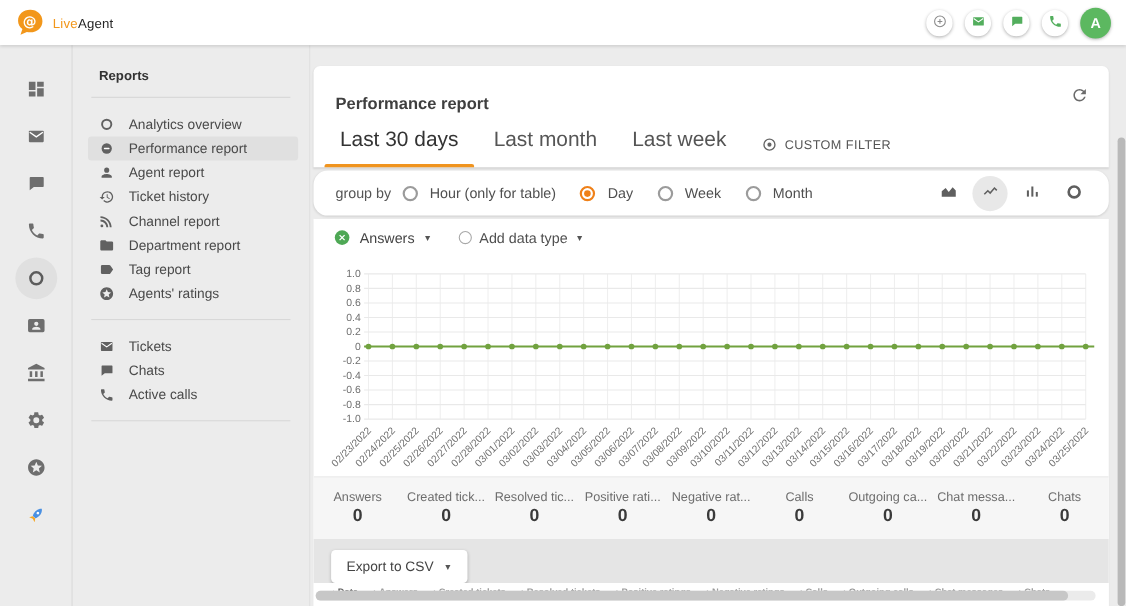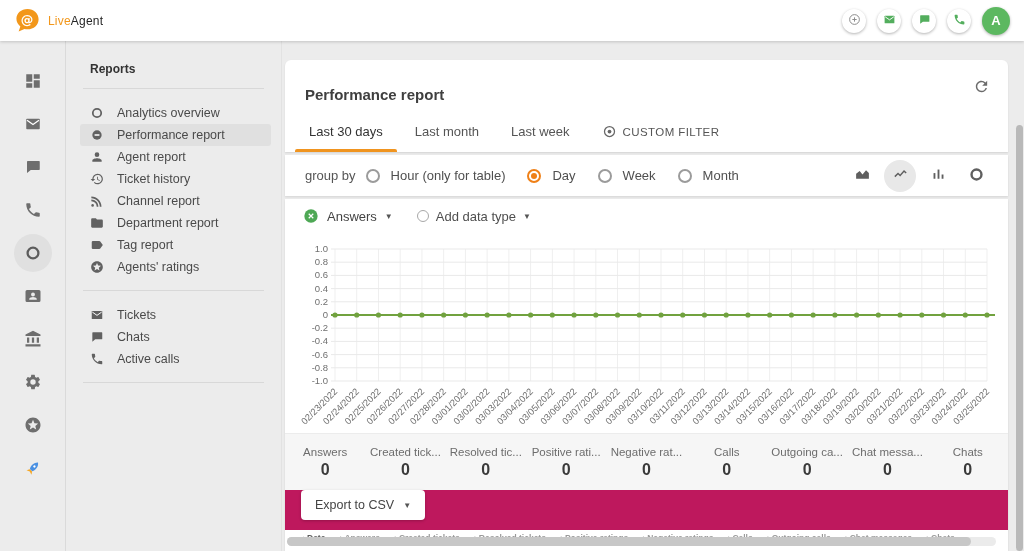--- a/index.html
+++ b/index.html
@@ -39,29 +39,29 @@
   .menu-divider{height:1px;background:#d8d8d8;margin:12px 17px 13px 17px;}
   .menu-item{display:flex;align-items:flex-end;gap:13px;margin:0 10px 0 14px;padding:4px 0 4px 10px;
     border-radius:3px;cursor:pointer;color:#4a4a4a;font-size:12.5px;line-height:14px;}
   .menu-item .icon{color:#616161;display:flex;}
   .menu-item .icon svg{width:14px;height:14px;}
   .menu-item.selected{background:#e0e0e0;}
 
   .content{flex:1;padding:19px 16px 0 3px;box-sizing:border-box;min-width:0;}
   .card{background:#fff;box-shadow:0 1px 2px rgba(0,0,0,.10);}
   .card.s1{border-radius:6px 6px 0 0;height:92px;position:relative;box-sizing:border-box;margin-bottom:3px;}
-  .card.s2{height:41px;display:flex;align-items:center;padding:0 16px 0 20px;box-sizing:border-box;margin-bottom:3px;}
+  .card.s2{height:41px;display:flex;align-items:center;padding:0 16px 0 20px;box-sizing:border-box;margin-bottom:3px;border-radius:13px;}
   .card.s3{height:436px;box-sizing:border-box;overflow:hidden;}
 
   
   .report-title{position:absolute;top:26px;left:20px;font-size:15px;font-weight:600;color:#3f3f3f;}
   .refresh-btn{position:absolute;top:18px;right:18px;color:#6b6b6b;cursor:pointer;background:none;border:none;padding:0;}
   .refresh-btn svg{width:17px;height:17px;}
   .tabs{position:absolute;left:8px;bottom:0;display:flex;align-items:flex-end;}
-  .tab{margin:0 2px;padding:0 14px 13px 14px;font-size:13px;color:#555;cursor:pointer;position:relative;display:flex;align-items:center;gap:6px;}
+  .tab{margin:0 2px;padding:0 14px 13px 14px;font-size:19px;color:#555;cursor:pointer;position:relative;display:flex;align-items:center;gap:6px;}
   .tab.active{color:#333;}
   .tab.active:after{content:"";position:absolute;left:0;right:0;bottom:0;height:3px;background:#f0941f;border-radius:2px 2px 0 0;}
   .tab.upper{font-size:11.5px;letter-spacing:.4px;font-weight:500;color:#555;}
   .tab .icon{color:#666;display:flex;}
   .tab .icon svg{width:15px;height:15px;}
 
   
   .groupby-label{font-size:13px;color:#555;margin-right:10px;}
   .radio-row{display:flex;align-items:center;gap:4px;}
   .radio-opt{display:flex;align-items:center;gap:11px;margin-right:18px;cursor:pointer;font-size:13px;color:#4f4f4f;}
@@ -86,21 +86,21 @@
   .add-type .lbl{font-size:13px;color:#4f4f4f;}
 
   .chart-wrap{height:200px;padding-left:10px;}
   .chart-wrap svg{display:block;}
 
   .stats-band{height:56px;background:#f6f6f6;border-top:1px solid #ececec;display:flex;align-items:center;}
   .stat{flex:1;text-align:center;}
   .stat .sl{font-size:11.5px;color:#6d6d6d;margin-bottom:3px;white-space:nowrap;}
   .stat .sv{font-size:16px;font-weight:bold;color:#3a3a3a;}
 
-  .export-band{height:40px;background:#be185d;display:flex;align-items:flex-start;padding-left:16px;}
+  .export-band{height:40px;background:#e5e5e5;display:flex;align-items:flex-end;padding-left:16px;}
   .export-btn{background:#fff;border:none;border-radius:4px;box-shadow:0 1px 3px rgba(0,0,0,.22);
     padding:8px 14px;font-size:12.5px;color:#444;display:inline-flex;align-items:center;gap:9px;cursor:pointer;
     font-family:inherit;}
 
   .table-strip{position:relative;background:#fff;height:22px;}
   .thead{display:flex;align-items:flex-start;padding:3px 0 0 16px;white-space:nowrap;overflow:hidden;}
   .th{font-size:8.5px;font-weight:bold;color:#9a9a9a;margin-right:13px;display:flex;align-items:center;gap:2px;cursor:pointer;}
   .th.emph{color:#5d5d5d;}
   .th .arr{font-size:8px;color:#b0b0b0;}
   .hscroll-track{position:absolute;left:2px;right:12px;top:7px;height:9px;background:#ebebeb;border-radius:5px;}

